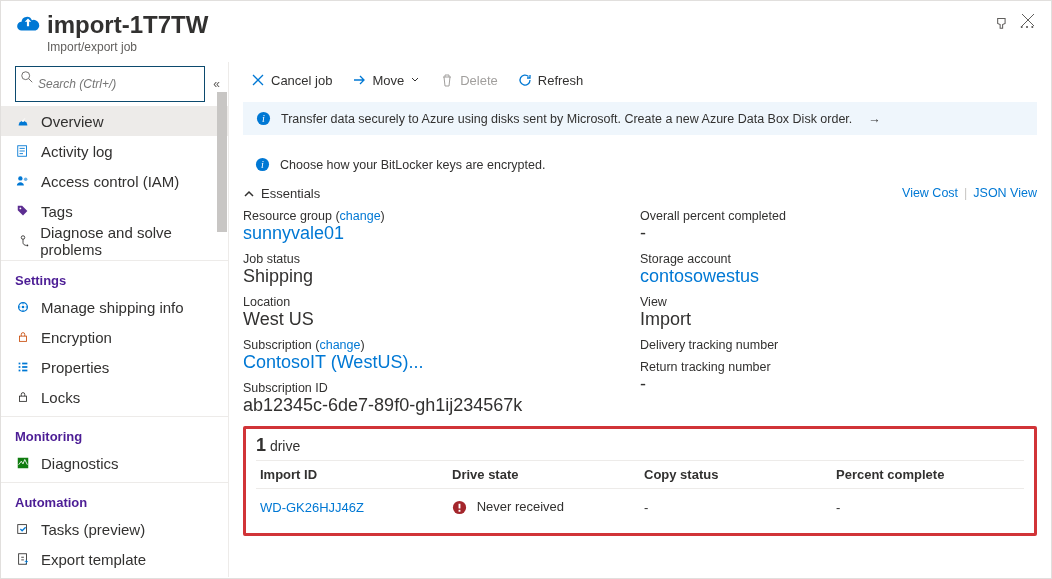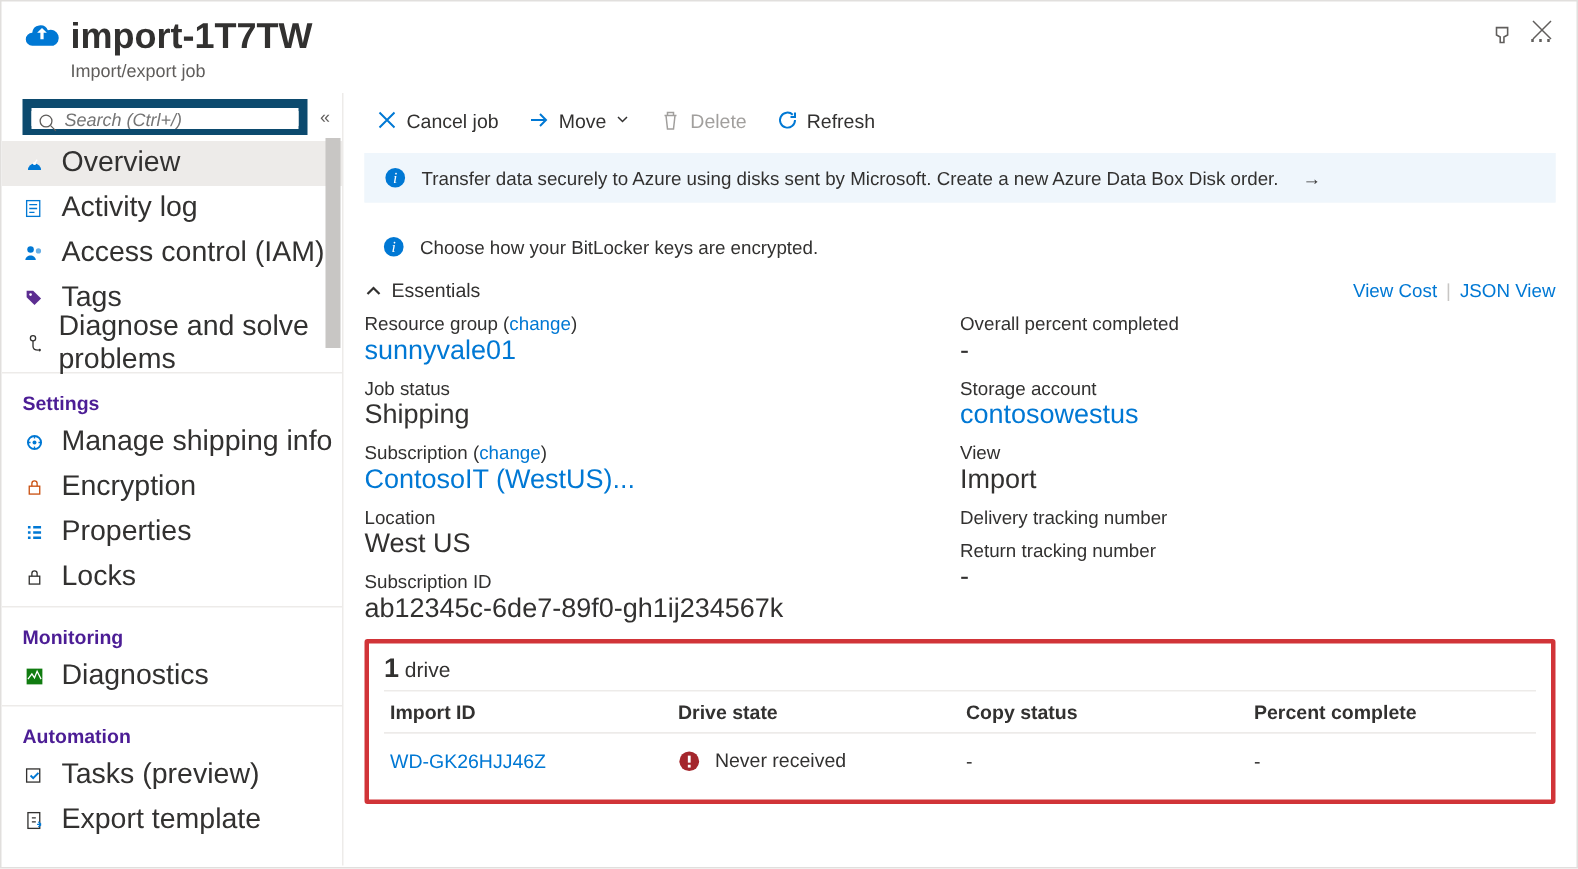--- a/index.html
+++ b/index.html
@@ -11,46 +11,46 @@
   .header-title { font-size: 24px; font-weight: 600; color: #323130; }
   .header-subtitle { font-size: 12px; color: #605e5c; margin-top: 1px; }
   .header-pin { margin-left: 10px; margin-top: 6px; color: #605e5c; cursor:pointer; }
   .header-more { margin-left: 10px; margin-top: 6px; color: #605e5c; cursor:pointer; font-size: 16px; letter-spacing: 2px; }
   .header-close { position: absolute; top: 12px; right: 16px; font-size: 16px; color: #605e5c; cursor:pointer; }
 
   .body { display: flex; height: calc(100% - 62px); }
 
   .sidebar { width: 228px; border-right: 1px solid #edebe9; display: flex; flex-direction: column; position: relative; }
   .search-wrap { padding: 4px 8px 4px 14px; display: flex; align-items: center; }
-  .search-box { flex:1; height: 24px; border: 6px solid #0c4a6e; position: relative; }
+  .search-box { flex:1; height: 36px; border: 1px solid #0c4a6e; position: relative; }
   .search-icon { position:absolute; left:4px; top:3px; color:#605e5c; }
   .search-input { width:100%; height:100%; border:none; outline:none; padding-left: 22px; font-size: 12px; font-style: italic; color:#605e5c; }
   .collapse-icon { margin-left: 8px; color: #605e5c; cursor:pointer; font-size: 12px; }
 
   .nav { overflow-y: auto; flex:1; }
-  .nav-item { display:flex; align-items:center; height: 30px; padding-left: 14px; cursor:pointer; font-size: 19px; }
+  .nav-item { display:flex; align-items:center; height: 30px; padding-left: 14px; cursor:pointer; font-size: 15px; }
   .nav-item.active { background: #edebe9; }
   .nav-icon { width: 16px; height: 16px; margin-right: 10px; display:flex; align-items:center; justify-content:center; }
   .nav-group { font-weight: 600; color: #4c1d95; padding: 8px 0 4px 14px; font-size: 13px; }
   .nav-sep { height:1px; background:#edebe9; margin: 4px 0; }
   .scrollbar-thumb { position:absolute; right:1px; top:30px; width:10px; height:140px; background:#c8c6c4; border-radius:0; }
 
   .main { flex:1; padding: 0; overflow: hidden; display:flex; flex-direction:column; }
   .toolbar { display:flex; align-items:center; height: 36px; padding: 0 14px; gap: 4px; }
   .tb-btn { display:flex; align-items:center; height: 28px; padding: 0 8px; gap:6px; cursor:pointer; font-size:13px; color:#323130; }
   .tb-btn.disabled { color:#a19f9d; }
   .tb-icon { display:inline-flex; }
 
   .banner { margin: 4px 14px; background: #eff6fc; border:1px solid #eff6fc; padding: 8px 12px; display:flex; align-items:center; gap:10px; font-size:12.5px; }
   .banner2 { margin: 10px 14px 6px 14px; padding: 8px 12px; display:flex; align-items:center; gap:10px; font-size:12.5px; }
   .info-icon { width:15px; height:15px; flex-shrink:0; }
   .banner-arrow { margin-left: 6px; color:#323130; }
 
   .essentials-wrap { padding: 0 14px; }
-  .essentials-header { display:flex; align-items:flex-end; }
+  .essentials-header { display:flex; align-items:flex-start; }
   .essentials-toggle { display:flex; align-items:center; gap:6px; cursor:pointer; font-size:13px; font-weight:400; }
   .essentials-links { margin-left:auto; display:flex; gap:6px; font-size:12.5px; }
   .link { color:#0078d4; cursor:pointer; }
   .link-sep { color:#c8c6c4; }
 
   .essentials-grid { display:flex; margin-top: 8px; }
   .essentials-col { flex:1; display:flex; flex-direction:column; gap: 8px; }
   .field-label { font-size: 12.5px; color: #323130; }
   .field-value { font-size: 18px; color: #323130; }
   .field-link { color:#0078d4; cursor:pointer; }
@@ -323,26 +323,26 @@
         <div class="essentials-col">
           <div>
             <div class="field-label">Resource group (<span class="link">change</span>)</div>
             <div class="field-value field-link">sunnyvale01</div>
           </div>
           <div>
             <div class="field-label">Job status</div>
             <div class="field-value">Shipping</div>
           </div>
           <div>
+            <div class="field-label">Location</div>
+            <div class="field-value">West US</div>
+          </div>
+          <div>
             <div class="field-label">Subscription (<span class="link">change</span>)</div>
             <div class="field-value field-link">ContosoIT (WestUS)...</div>
-          </div>
-          <div>
-            <div class="field-label">Location</div>
-            <div class="field-value">West US</div>
           </div>
           <div>
             <div class="field-label">Subscription ID</div>
             <div class="field-value">ab12345c-6de7-89f0-gh1ij234567k</div>
           </div>
         </div>
         <div class="essentials-col">
           <div>
             <div class="field-label">Overall percent completed</div>
             <div class="field-value">-</div>

